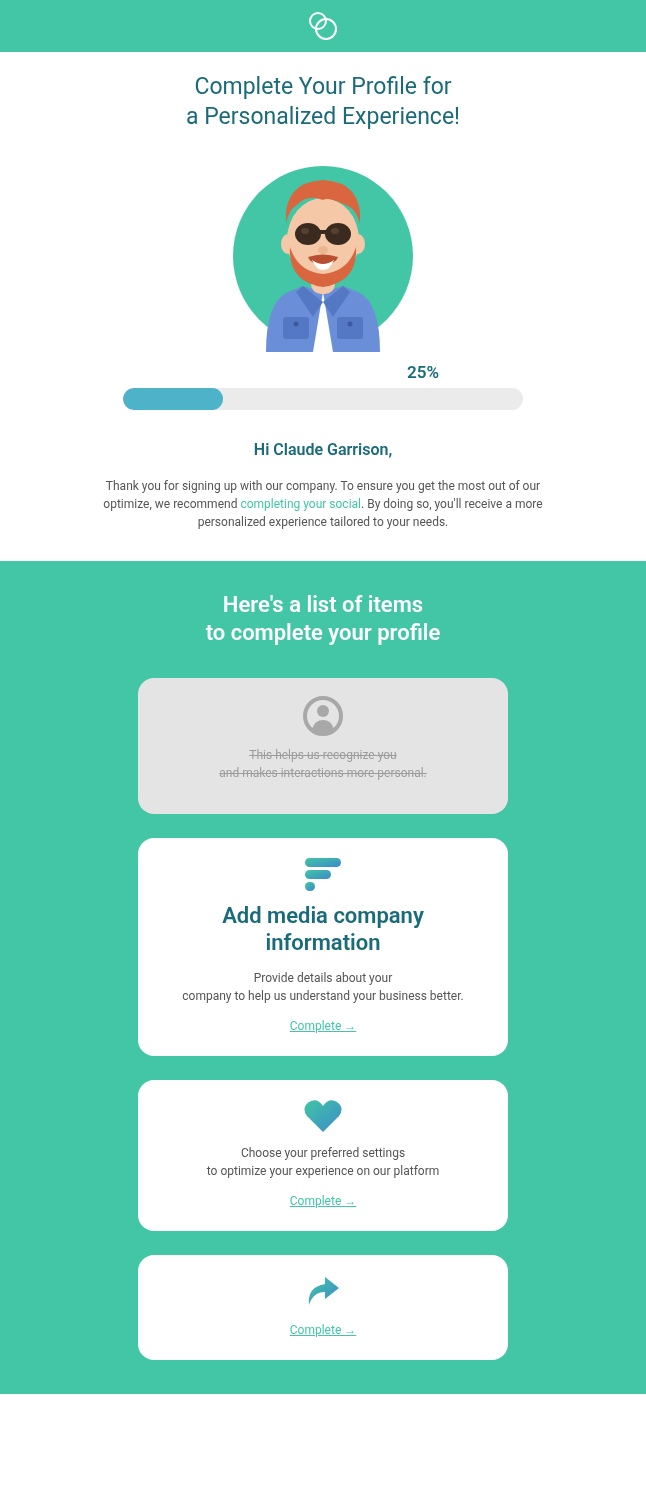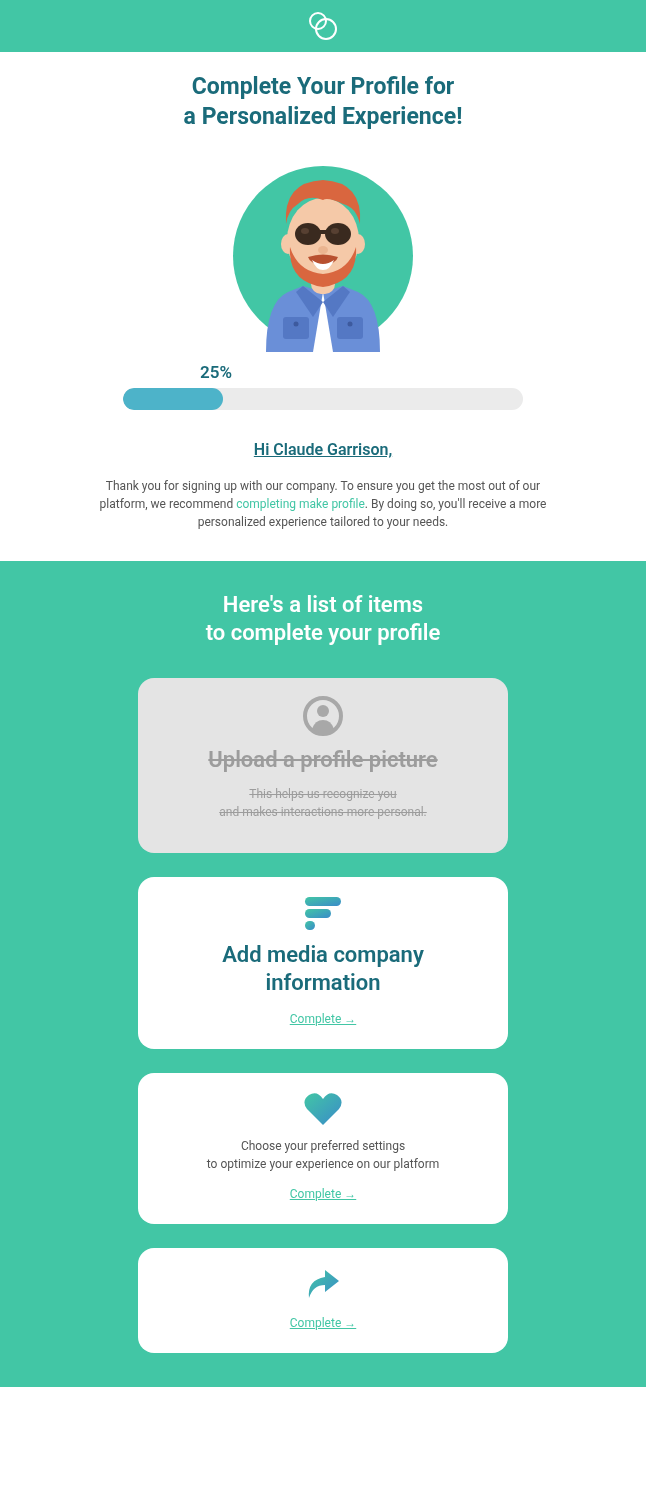--- a/index.html
+++ b/index.html
@@ -25,21 +25,21 @@
     border: 2.5px solid #fff;
     border-radius: 50%;
   }
   .logo-circles .c1 { width: 18px; height: 18px; left: 0; top: 0; }
   .logo-circles .c2 { width: 22px; height: 22px; right: 0; bottom: 0; }
 
   .section-white { background: #fff; padding: 20px 0 30px; text-align: center; }
   .page-title {
     color: #1a6b7a;
     font-size: 23px;
-    font-weight: 700;
+    font-weight: 400;
     line-height: 1.3;
     margin-bottom: 20px;
   }
   .avatar-wrap {
     display: flex;
     justify-content: center;
     margin: 10px 0 20px;
   }
   .avatar {
     width: 190px;
@@ -53,21 +53,21 @@
     position: absolute;
     left: 50%; top: 55%;
     transform: translate(-50%, -50%);
   }
   .avatar svg { position: relative; }
 
   .progress-label {
     color: #1a6b7a;
     font-size: 17px;
     font-weight: 600;
-    text-align: left;
+    text-align: center;
     margin: 0 0 6px 200px;
   }
   .progress-bar {
     width: 400px;
     height: 22px;
     background: #ebebeb;
     border-radius: 12px;
     margin: 0 auto 30px;
     overflow: hidden;
   }
@@ -75,21 +75,20 @@
     height: 100%;
     background: #4db3c9;
     border-radius: 12px;
   }
 
   .greeting {
     color: #1a6b7a;
     font-size: 16px;
     font-weight: 600;
     margin-bottom: 18px;
-    text-decoration: underline;
   }
   .intro-text {
     color: #555;
     font-size: 12px;
     line-height: 1.5;
     max-width: 480px;
     margin: 0 auto;
   }
   .intro-text .link-inline { color: #42c6a5; }
 
@@ -202,54 +201,54 @@
     </div>
   </div>
 
   <div class="progress-label">25%</div>
   <div class="progress-bar">
     <div class="progress-fill" style="width:25%"></div>
   </div>
 
   <div class="greeting">Hi Claude Garrison,</div>
   <p class="intro-text">
-    <span>Thank you for signing up with our company. To ensure you get the most out of our platform, we recommend </span><span class="link-inline">completing make profile</span><span>. By doing so, you'll receive a more personalized experience tailored to your needs.</span>
+    <span>Thank you for signing up with our company. To ensure you get the most out of our optimize, we recommend </span><span class="link-inline">completing your social</span><span>. By doing so, you'll receive a more personalized experience tailored to your needs.</span>
   </p>
 </div>
 
 <div class="section-teal">
   <h2 class="list-title">Here's a list of items<br>to complete your profile</h2>
 
   <div class="card done">
     <div class="card-icon">
       <svg width="40" height="40" viewBox="0 0 40 40">
         <circle cx="20" cy="20" r="18" fill="none" stroke="#a8a8a8" stroke-width="4"></circle>
         <circle cx="20" cy="15" r="6" fill="#a8a8a8"></circle>
         <path d="M 9 33 Q 12 24 20 24 Q 28 24 31 33 Q 26 37 20 37 Q 14 37 9 33 Z" fill="#a8a8a8"></path>
       </svg>
     </div>
-    <div class="card-title">Upload a profile picture</div>
     <div class="card-desc">This helps us recognize you<br>and makes interactions more personal.</div>
   </div>
 
   <div class="card">
     <div class="card-icon">
       <svg width="44" height="36" viewBox="0 0 44 36">
         <defs>
             <linearGradient id="g1" x1="0" y1="0" x2="1" y2="1">
               <stop offset="0" stop-color="#42c6a5"></stop>
               <stop offset="1" stop-color="#3a8bc9"></stop>
             </linearGradient>
           </defs>
         <rect x="4" y="2" width="36" height="9" rx="4.5" fill="url(#g1)"></rect>
         <rect x="4" y="14" width="26" height="9" rx="4.5" fill="url(#g1)"></rect>
         <rect x="4" y="26" width="10" height="9" rx="4.5" fill="url(#g1)"></rect>
       </svg>
     </div>
     <div class="card-title">Add media company information</div>
+    <div class="card-desc">Provide details about your<br>company to help us understand your business better.</div>
     <a class="card-link">Complete →</a>
   </div>
 
   <div class="card">
     <div class="card-icon">
       <svg width="40" height="36" viewBox="0 0 40 36">
         <defs>
             <linearGradient id="g2" x1="0" y1="0" x2="1" y2="1">
               <stop offset="0" stop-color="#42c6a5"></stop>
               <stop offset="1" stop-color="#3a8bc9"></stop>

